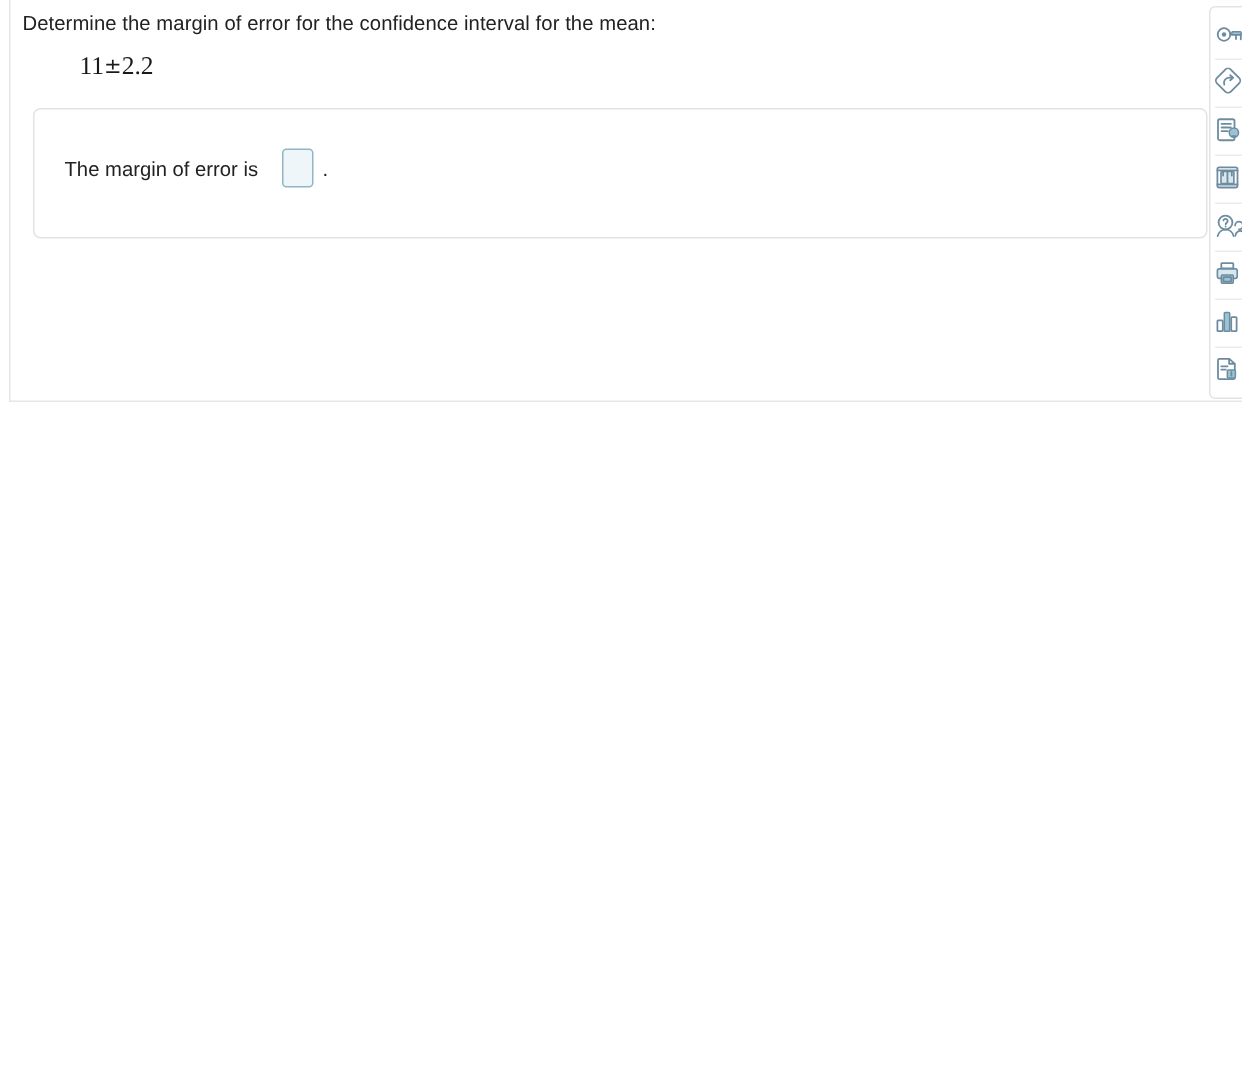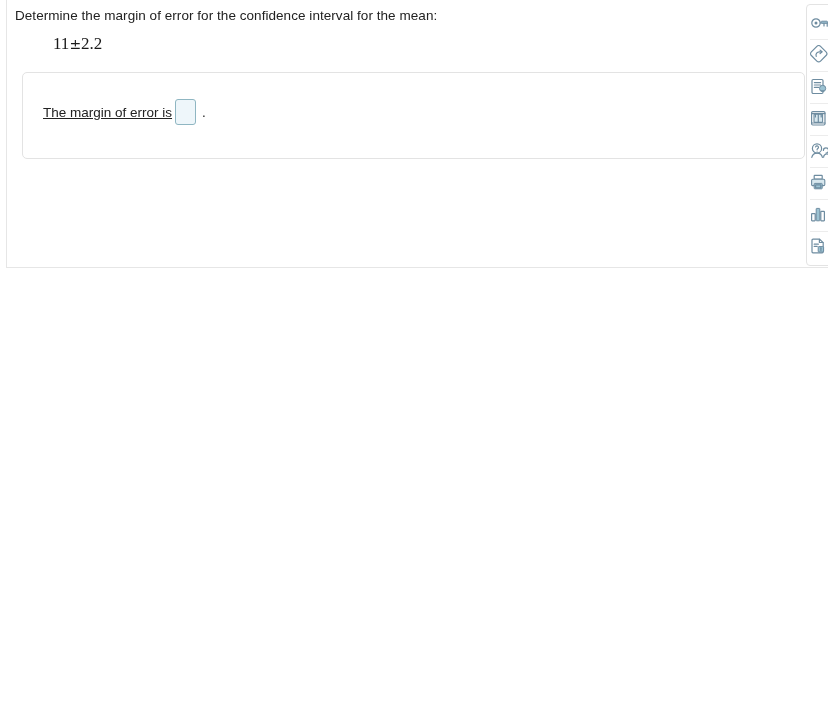--- a/index.html
+++ b/index.html
@@ -90,22 +90,21 @@
     left: 20px;
     top: 26px;
     display: flex;
     align-items: center;
     font-size: 13.5px;
     color: #222222;
     white-space: nowrap;
   }
 
   .answer-label {
-    margin-right: 3px;
-    text-decoration: underline;
+    margin-right: 16px;
   }
 
   .answer-input {
     width: 21px;
     height: 26px;
     box-sizing: border-box;
     background: #eef6fa;
     border: 1px solid #8fb6c2;
     border-radius: 3px;
     outline: none;

